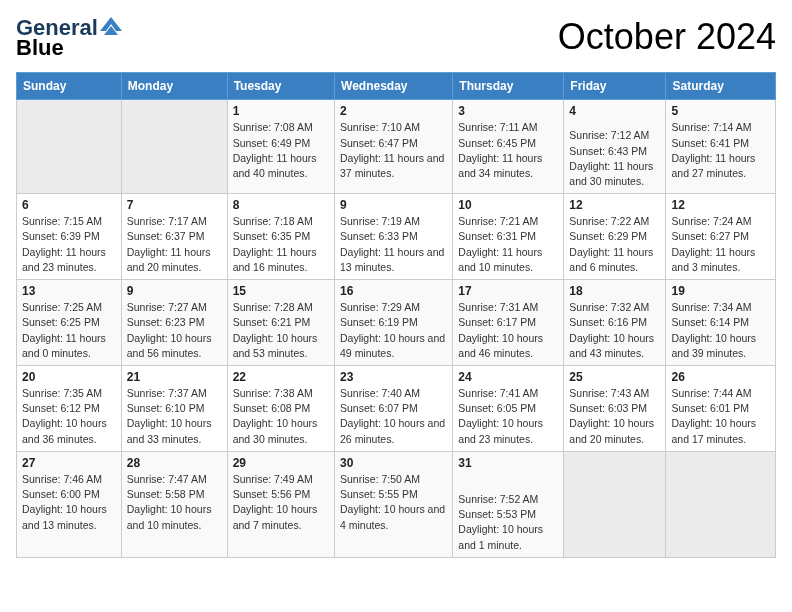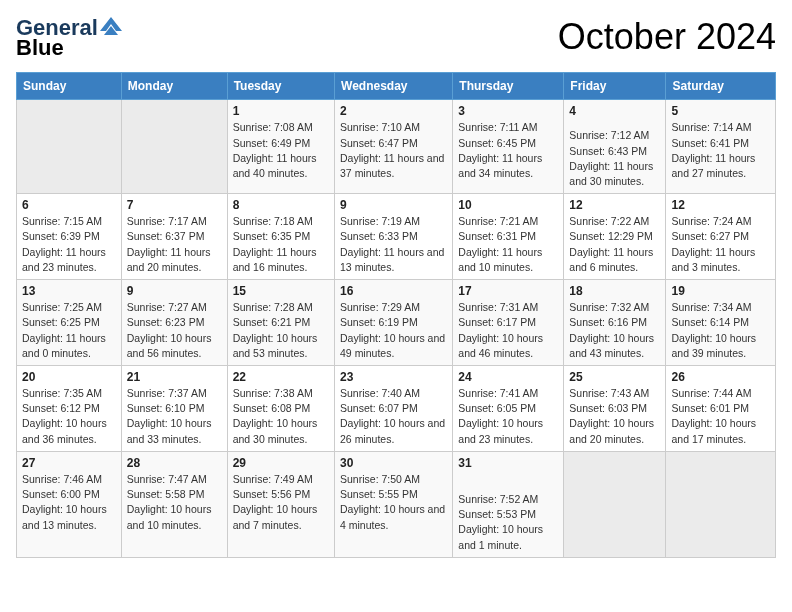--- a/index.html
+++ b/index.html
@@ -179,21 +179,21 @@
         </td>
         <td>
           <span class="day-number">10</span>
           <div class="day-info" style="white-space: pre-line;">Sunrise: 7:21 AM
 Sunset: 6:31 PM
 Daylight: 11 hours and 10 minutes.</div>
         </td>
         <td>
           <span class="day-number">12</span>
           <div class="day-info" style="white-space: pre-line;">Sunrise: 7:22 AM
-Sunset: 12:29 PM
+Sunset: 6:29 PM
 Daylight: 11 hours and 6 minutes.</div>
         </td>
         <td>
           <span class="day-number">12</span>
           <div class="day-info" style="white-space: pre-line;">Sunrise: 7:24 AM
 Sunset: 6:27 PM
 Daylight: 11 hours and 3 minutes.</div>
         </td>
       </tr>
       <tr>

